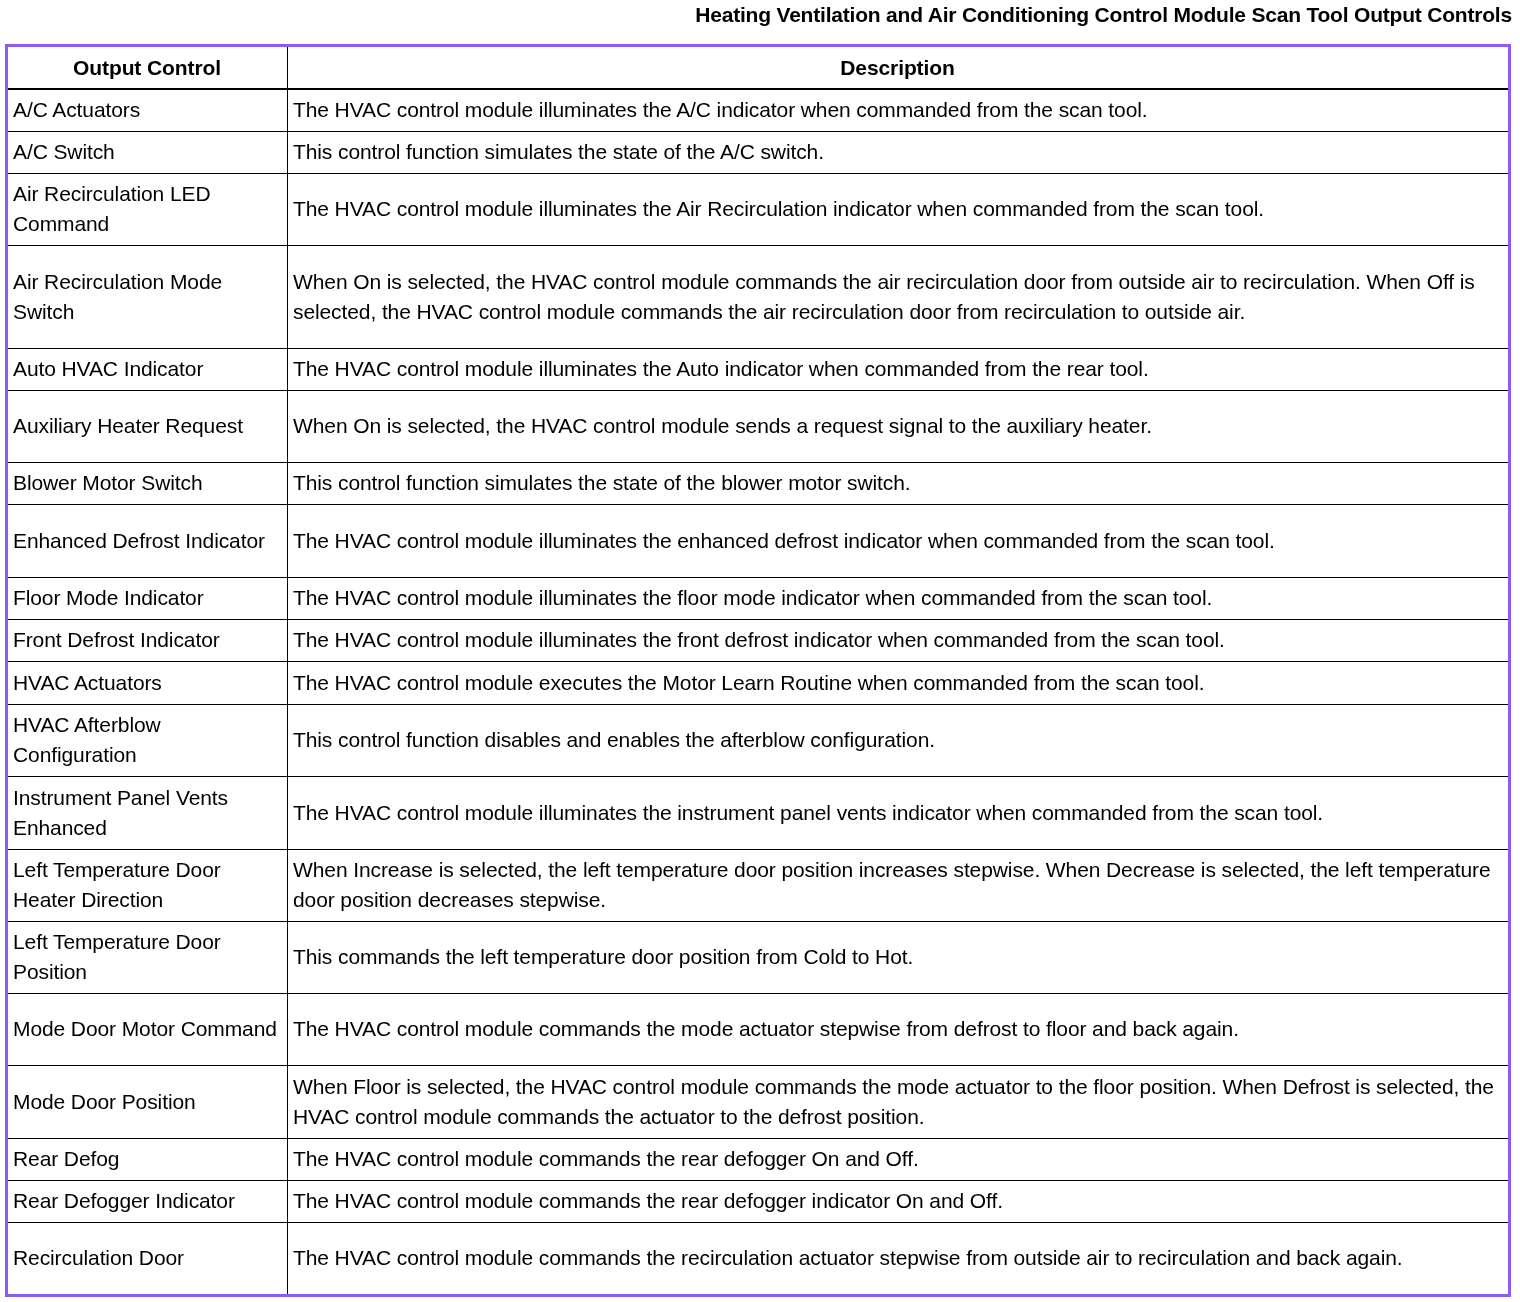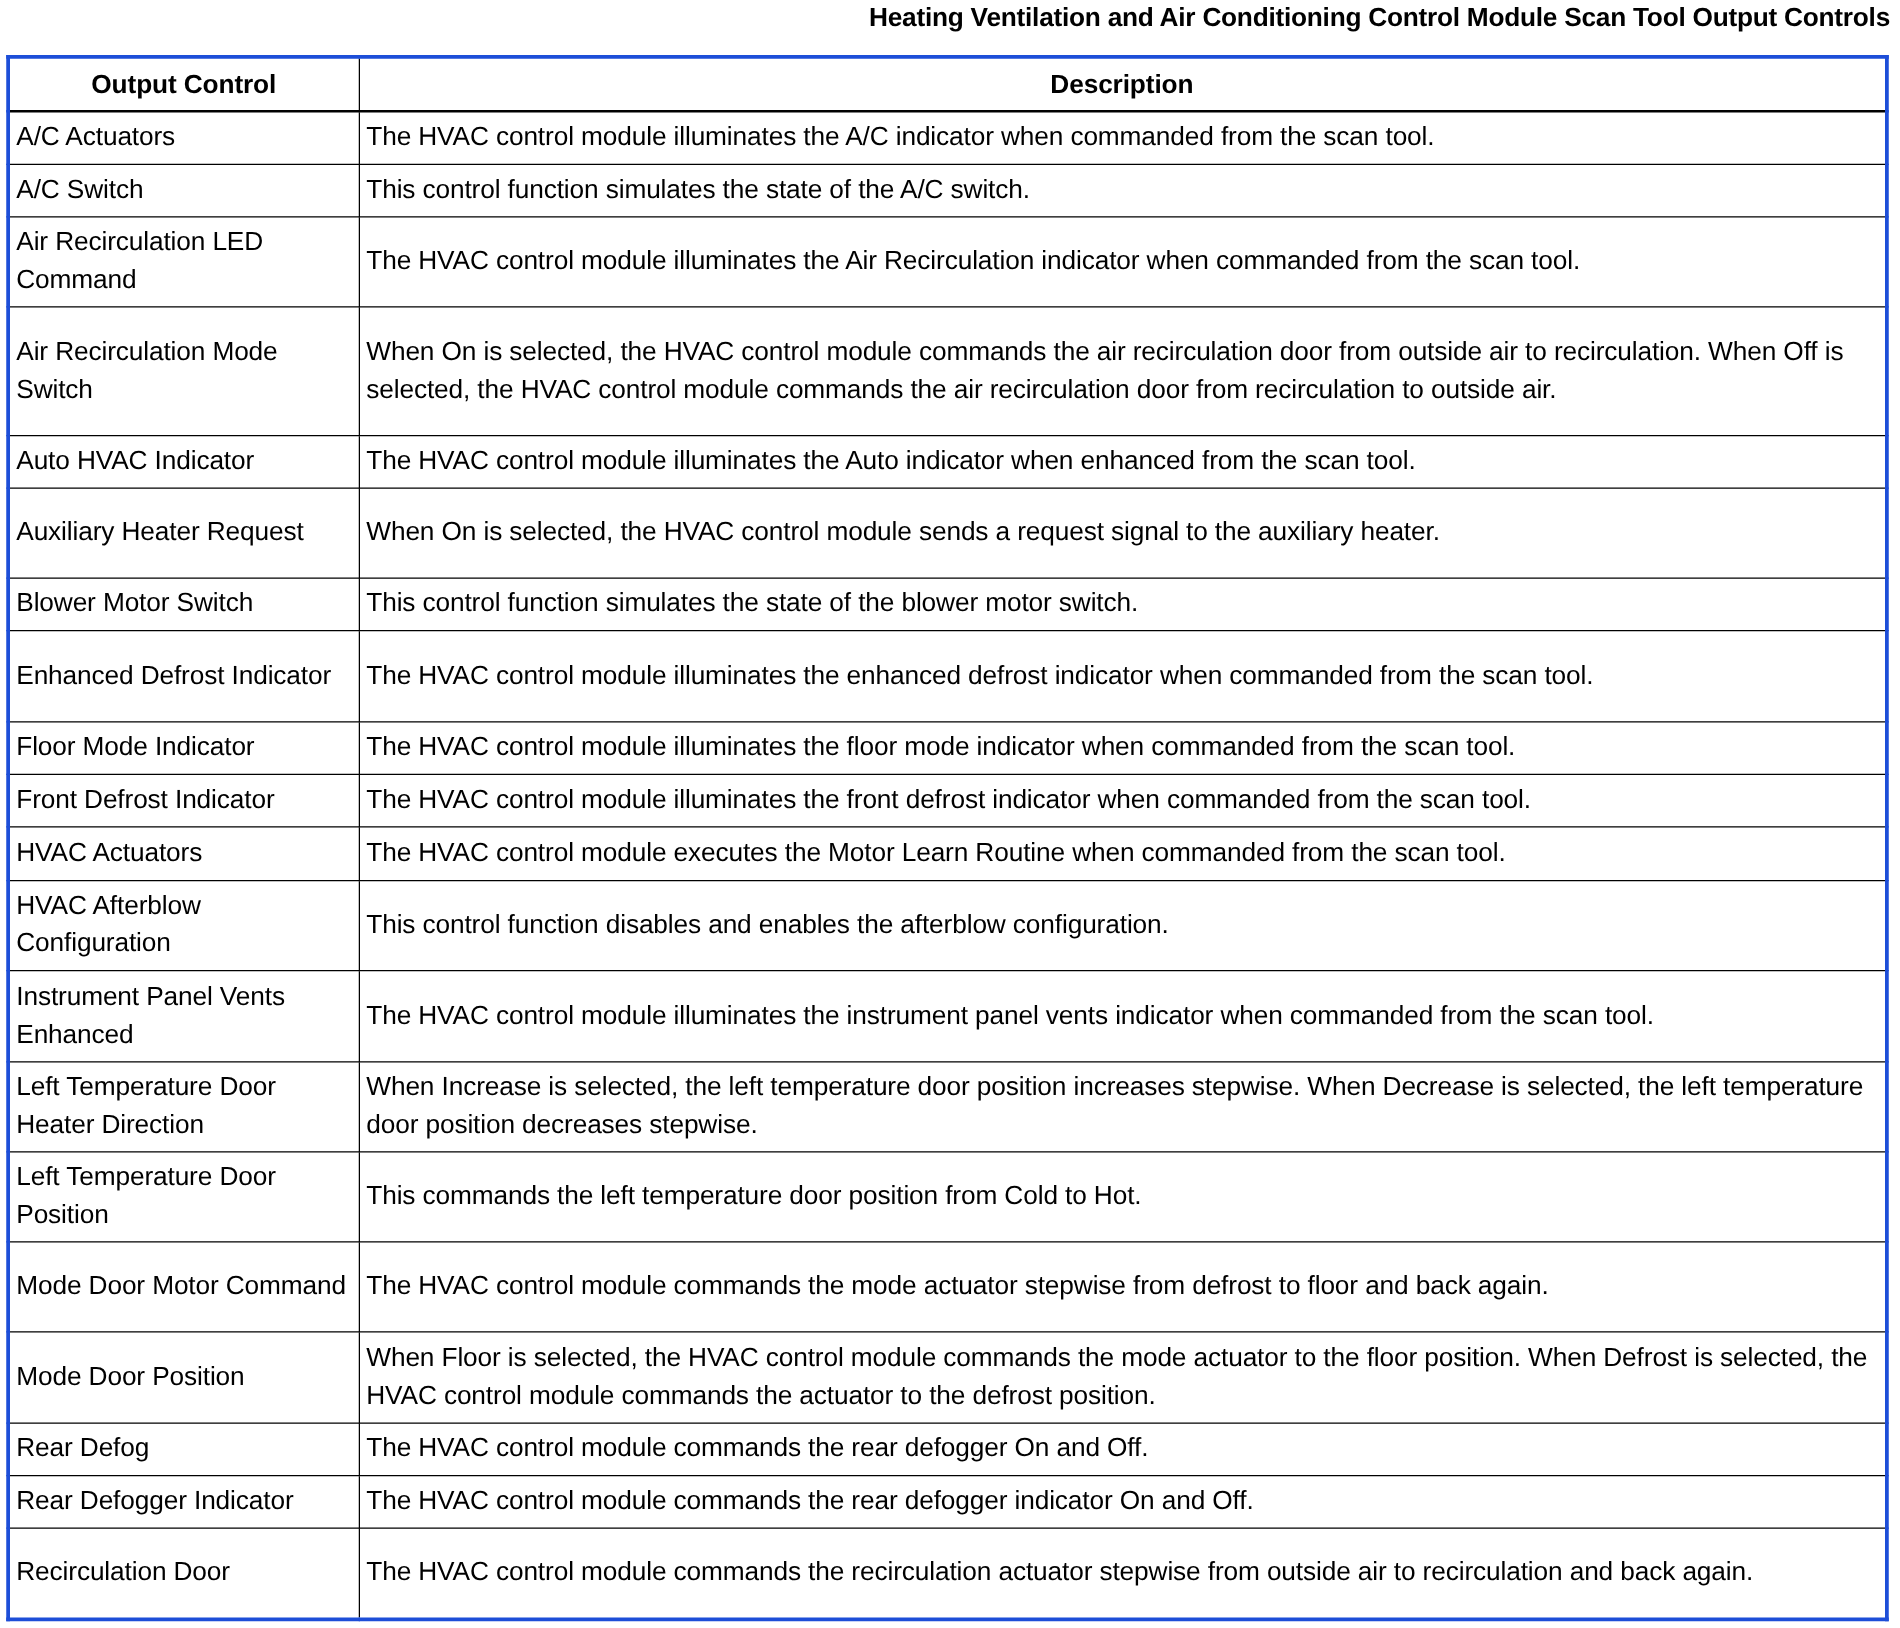--- a/index.html
+++ b/index.html
@@ -4,21 +4,21 @@
 <style>
   html, body { margin: 0; padding: 0; background: #ffffff; }
   body { width: 1520px; height: 1302px; position: relative; font-family: "Liberation Sans", sans-serif; color: #000; }
   .title {
     position: absolute; top: 0; left: 0; width: 1512px; height: 32px;
     text-align: right; font-weight: bold; font-size: 21px; line-height: 30px;
     letter-spacing: -0.2px;
   }
   table.main {
     position: absolute; top: 44px; left: 5px; width: 1503px;
-    border-collapse: collapse; border: 3px solid #1d4ed8;
+    border-collapse: collapse; border: 3px solid #8b5cf6;
     table-layout: fixed;
   }
   table.main col.c1 { width: 281px; }
   table.main col.c2 { width: 1222px; }
   table.main th, table.main td {
     border: 1.5px solid #000;
     font-size: 21px; line-height: 30px;
     padding: 5px 6px 5px 5px;
     vertical-align: middle; text-align: left;
     letter-spacing: -0.1px;
@@ -54,21 +54,21 @@
     <tr style="height:72px">
         <td>Air Recirculation LED Command</td>
         <td>The HVAC control module illuminates the Air Recirculation indicator when commanded from the scan tool.</td>
       </tr>
     <tr style="height:103px">
         <td>Air Recirculation Mode Switch</td>
         <td>When On is selected, the HVAC control module commands the air recirculation door from outside air to recirculation. When Off is selected, the HVAC control module commands the air recirculation door from recirculation to outside air.</td>
       </tr>
     <tr style="height:42px">
         <td>Auto HVAC Indicator</td>
-        <td>The HVAC control module illuminates the Auto indicator when enhanced from the scan tool.</td>
+        <td>The HVAC control module illuminates the Auto indicator when commanded from the rear tool.</td>
       </tr>
     <tr style="height:72px">
         <td>Auxiliary Heater Request</td>
         <td>When On is selected, the HVAC control module sends a request signal to the auxiliary heater.</td>
       </tr>
     <tr style="height:42px">
         <td>Blower Motor Switch</td>
         <td>This control function simulates the state of the blower motor switch.</td>
       </tr>
     <tr style="height:73px">

